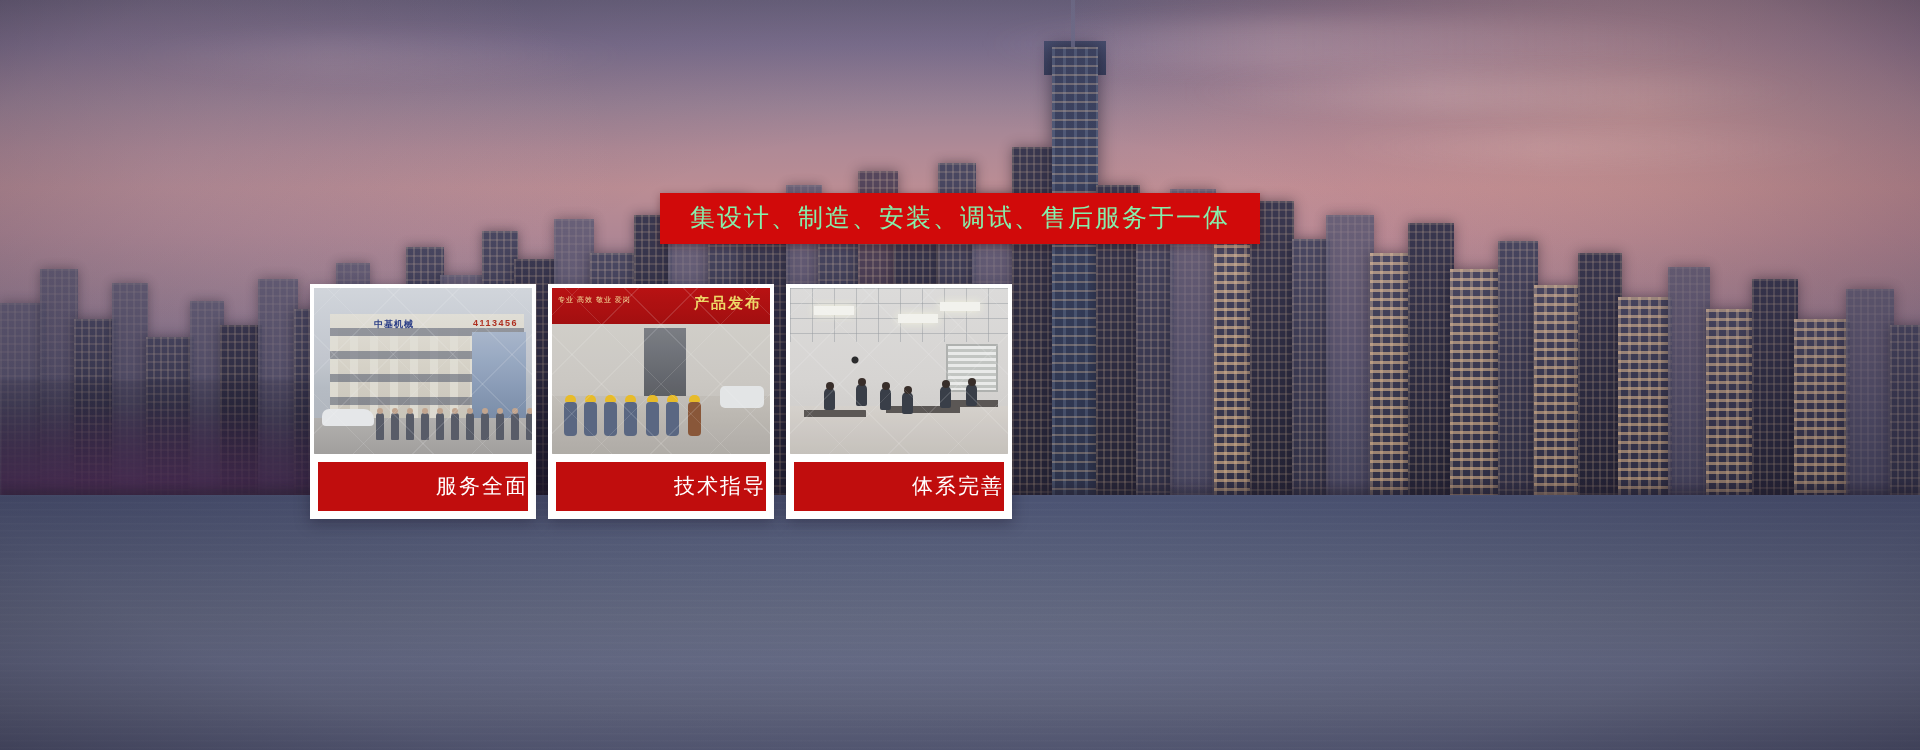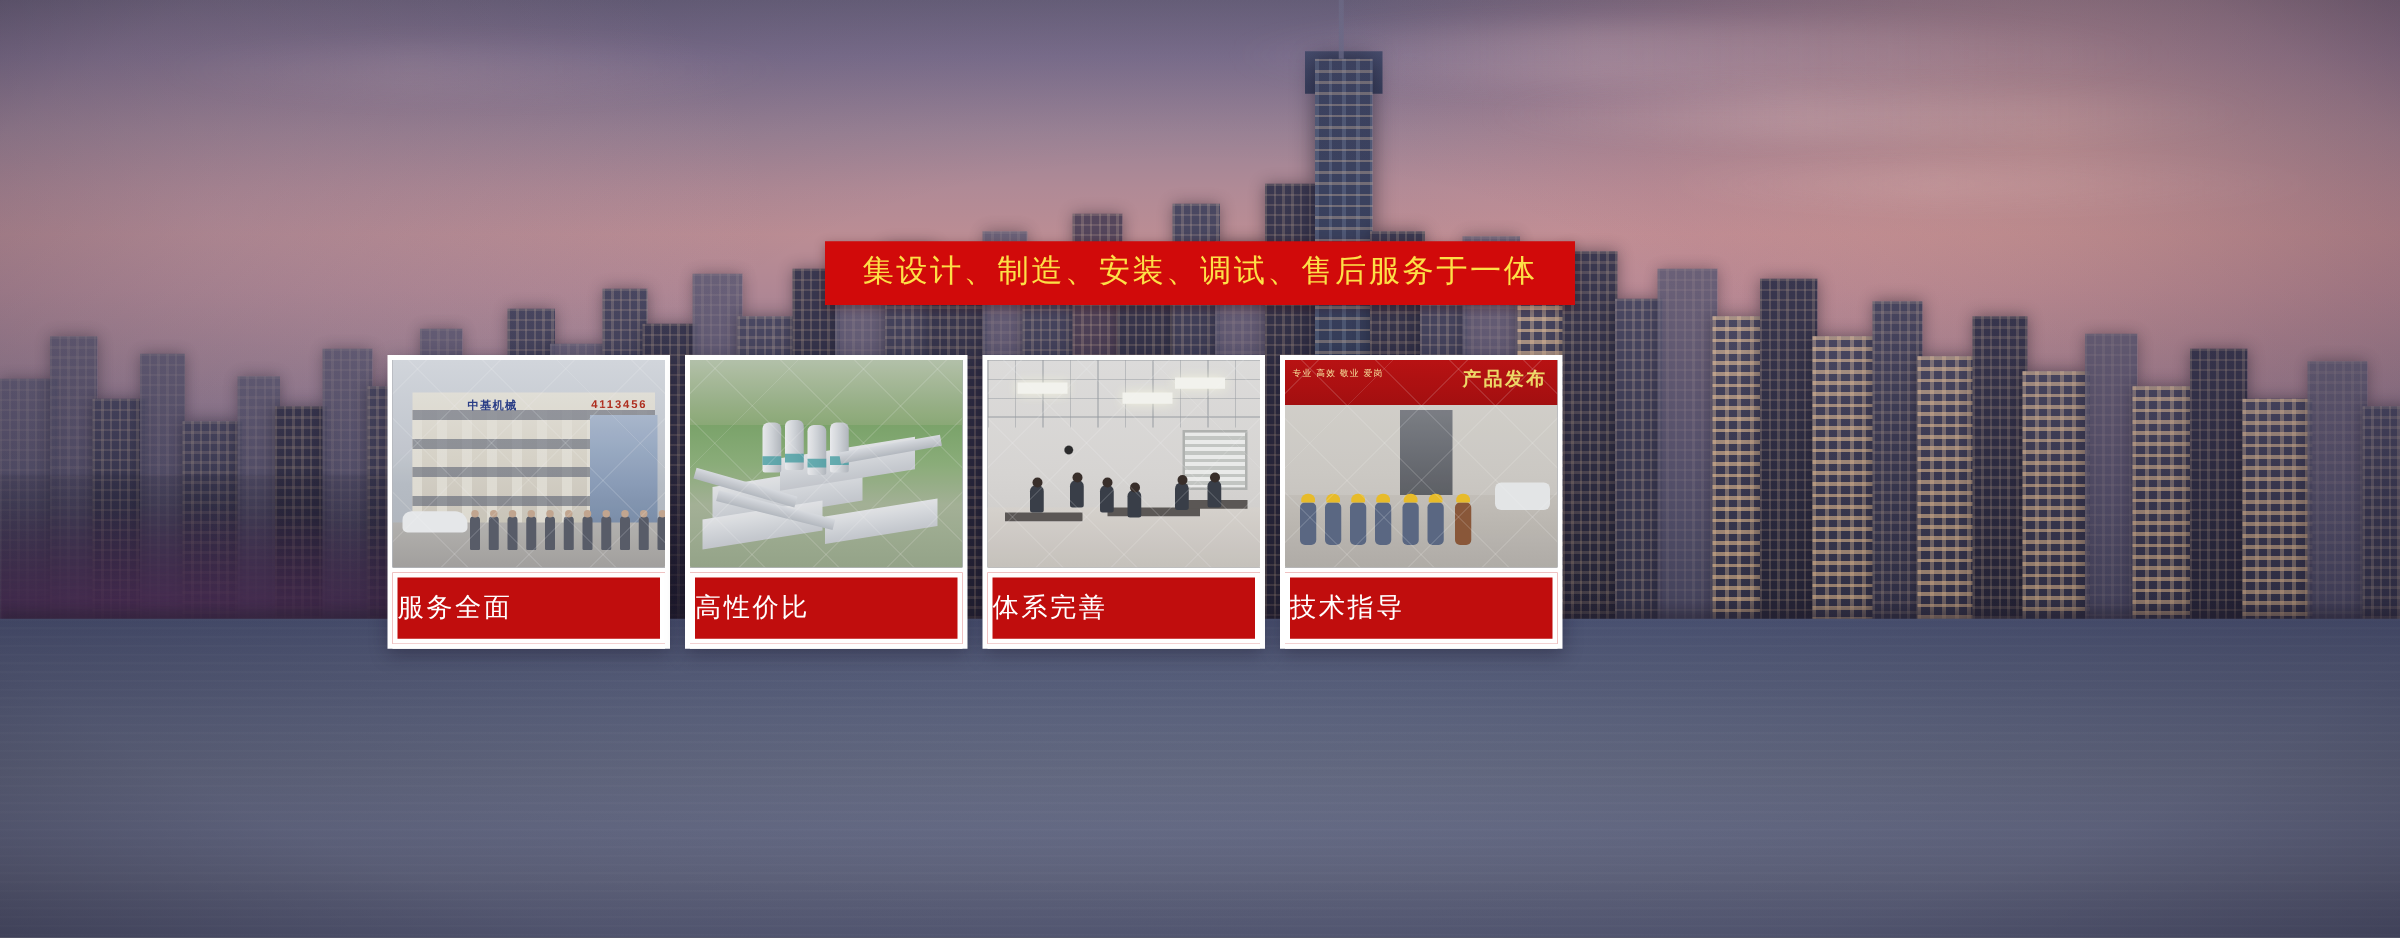--- a/index.html
+++ b/index.html
@@ -151,21 +151,21 @@
       0 3px 10px rgba(40,25,55,.55),
       0 1px 2px rgba(40,25,55,.6),
       2px 2px 0 rgba(80,60,90,.25);
     white-space:nowrap;
   }
 
   .subbar-wrap{ position:absolute; top:193px; left:0; right:0; text-align:center; }
   .subbar{
     display:inline-block;
     background:#d10a0a;
-    color:#fde047;
+    color:#86efac;
     font-size:25px; letter-spacing:2px; font-weight:500;
     padding:9px 30px 11px;
     line-height:1.25;
     box-shadow:0 2px 8px rgba(60,10,10,.35);
     white-space:nowrap;
   }
 
   
   .cards{
     position:absolute; top:284px; left:310px;
@@ -183,21 +183,21 @@
   }
   .card-photo .wm{
     position:absolute; inset:0;
     background-image:
       repeating-linear-gradient(45deg, rgba(255,255,255,.13) 0 1px, rgba(255,255,255,0) 1px 42px),
       repeating-linear-gradient(-45deg, rgba(255,255,255,.13) 0 1px, rgba(255,255,255,0) 1px 42px);
     pointer-events:none;
   }
   .card-label{
     background:#c00d0d; color:#fff;
-    text-align:left; font-size:21px; letter-spacing:2px;
+    text-align:right; font-size:21px; letter-spacing:2px;
     padding:10px 0 11px; margin:4px 0 0;
     border:4px solid #fff; border-top:4px solid #fff;
   }
   .card-labelwrap{ background:#fff; padding:0 0 4px 0; }
 
   
   .p1-sky{ position:absolute; inset:0; background:linear-gradient(180deg,#d9dde2 0%,#c8cdd4 45%,#bcc2c9 60%,#b3b8bf 100%); }
   .p1-bldg{ position:absolute; left:16px; right:8px; top:26px; height:108px;
     background:linear-gradient(180deg,#e9e6dd 0%,#ddd9cd 50%,#cfcabd 100%); }
   .p1-rows{ position:absolute; left:16px; right:8px; top:40px; height:92px;
@@ -374,40 +374,44 @@
               <i></i>
           </div>
           <div class="wm"></div>
           <div class="tint"></div>
         </div>
         <div class="card-labelwrap">
           <div class="card-label">服务全面</div>
         </div>
       </div>
 
+
       <div class="card">
         <div class="card-photo">
-          <div class="p2-green"></div>
-          <div class="p2-far"></div>
-          <div class="p2-slab" style="left:18px;  top:92px;  width:120px; height:30px;"></div>
-          <div class="p2-slab" style="left:72px;  top:70px;  width:108px; height:26px;"></div>
-          <div class="p2-slab" style="left:10px;  top:120px; width:96px;  height:24px;"></div>
-          <div class="p2-slab" style="left:108px; top:118px; width:90px;  height:22px;"></div>
-          <div class="p2-silo" style="left:58px;  top:50px;"></div>
-          <div class="p2-silo" style="left:76px;  top:48px;"></div>
-          <div class="p2-silo" style="left:94px;  top:52px;"></div>
-          <div class="p2-silo" style="left:112px; top:50px;"></div>
-          <div class="p2-conv" style="left:4px;   top:86px;  width:84px; transform:rotate(16deg);"></div>
-          <div class="p2-conv" style="left:22px;  top:104px; width:96px; transform:rotate(14deg);"></div>
-          <div class="p2-conv" style="left:120px; top:74px;  width:82px; transform:rotate(-10deg);"></div>
+          <div class="p4-wall"></div>
+          <div class="p4-banner">
+            <small>专业 高效
+敬业 爱岗</small>
+            <span>产品发布</span>
+          </div>
+          <div class="p4-door"></div>
+          <div class="p4-floor"></div>
+          <div class="p4-worker" style="left:12px;"></div>
+          <div class="p4-worker" style="left:32px;"></div>
+          <div class="p4-worker" style="left:52px;"></div>
+          <div class="p4-worker" style="left:72px;"></div>
+          <div class="p4-worker" style="left:94px;"></div>
+          <div class="p4-worker" style="left:114px;"></div>
+          <div class="p4-worker" style="left:136px; background:#8e5a3a;"></div>
+          <div class="p4-van"></div>
           <div class="wm"></div>
           <div class="tint"></div>
         </div>
         <div class="card-labelwrap">
-          <div class="card-label">高性价比</div>
+          <div class="card-label">技术指导</div>
         </div>
       </div>
 
       <div class="card">
         <div class="card-photo">
           <div class="p3-wall"></div>
           <div class="p3-ceil"></div>
           <div class="p3-panel" style="left:24px;  top:18px;"></div>
           <div class="p3-panel" style="left:108px; top:26px;"></div>
           <div class="p3-panel" style="left:150px; top:14px;"></div>
@@ -424,41 +428,15 @@
           <div class="p3-per" style="left:150px; top:98px;"></div>
           <div class="p3-per" style="left:176px; top:96px;"></div>
           <div class="wm"></div>
           <div class="tint"></div>
         </div>
         <div class="card-labelwrap">
           <div class="card-label">体系完善</div>
         </div>
       </div>
 
-      <div class="card">
-        <div class="card-photo">
-          <div class="p4-wall"></div>
-          <div class="p4-banner">
-            <small>专业 高效
-敬业 爱岗</small>
-            <span>产品发布</span>
-          </div>
-          <div class="p4-door"></div>
-          <div class="p4-floor"></div>
-          <div class="p4-worker" style="left:12px;"></div>
-          <div class="p4-worker" style="left:32px;"></div>
-          <div class="p4-worker" style="left:52px;"></div>
-          <div class="p4-worker" style="left:72px;"></div>
-          <div class="p4-worker" style="left:94px;"></div>
-          <div class="p4-worker" style="left:114px;"></div>
-          <div class="p4-worker" style="left:136px; background:#8e5a3a;"></div>
-          <div class="p4-van"></div>
-          <div class="wm"></div>
-          <div class="tint"></div>
-        </div>
-        <div class="card-labelwrap">
-          <div class="card-label">技术指导</div>
-        </div>
-      </div>
-
     </div>
   </div>
 </div>
 
 </body></html>

